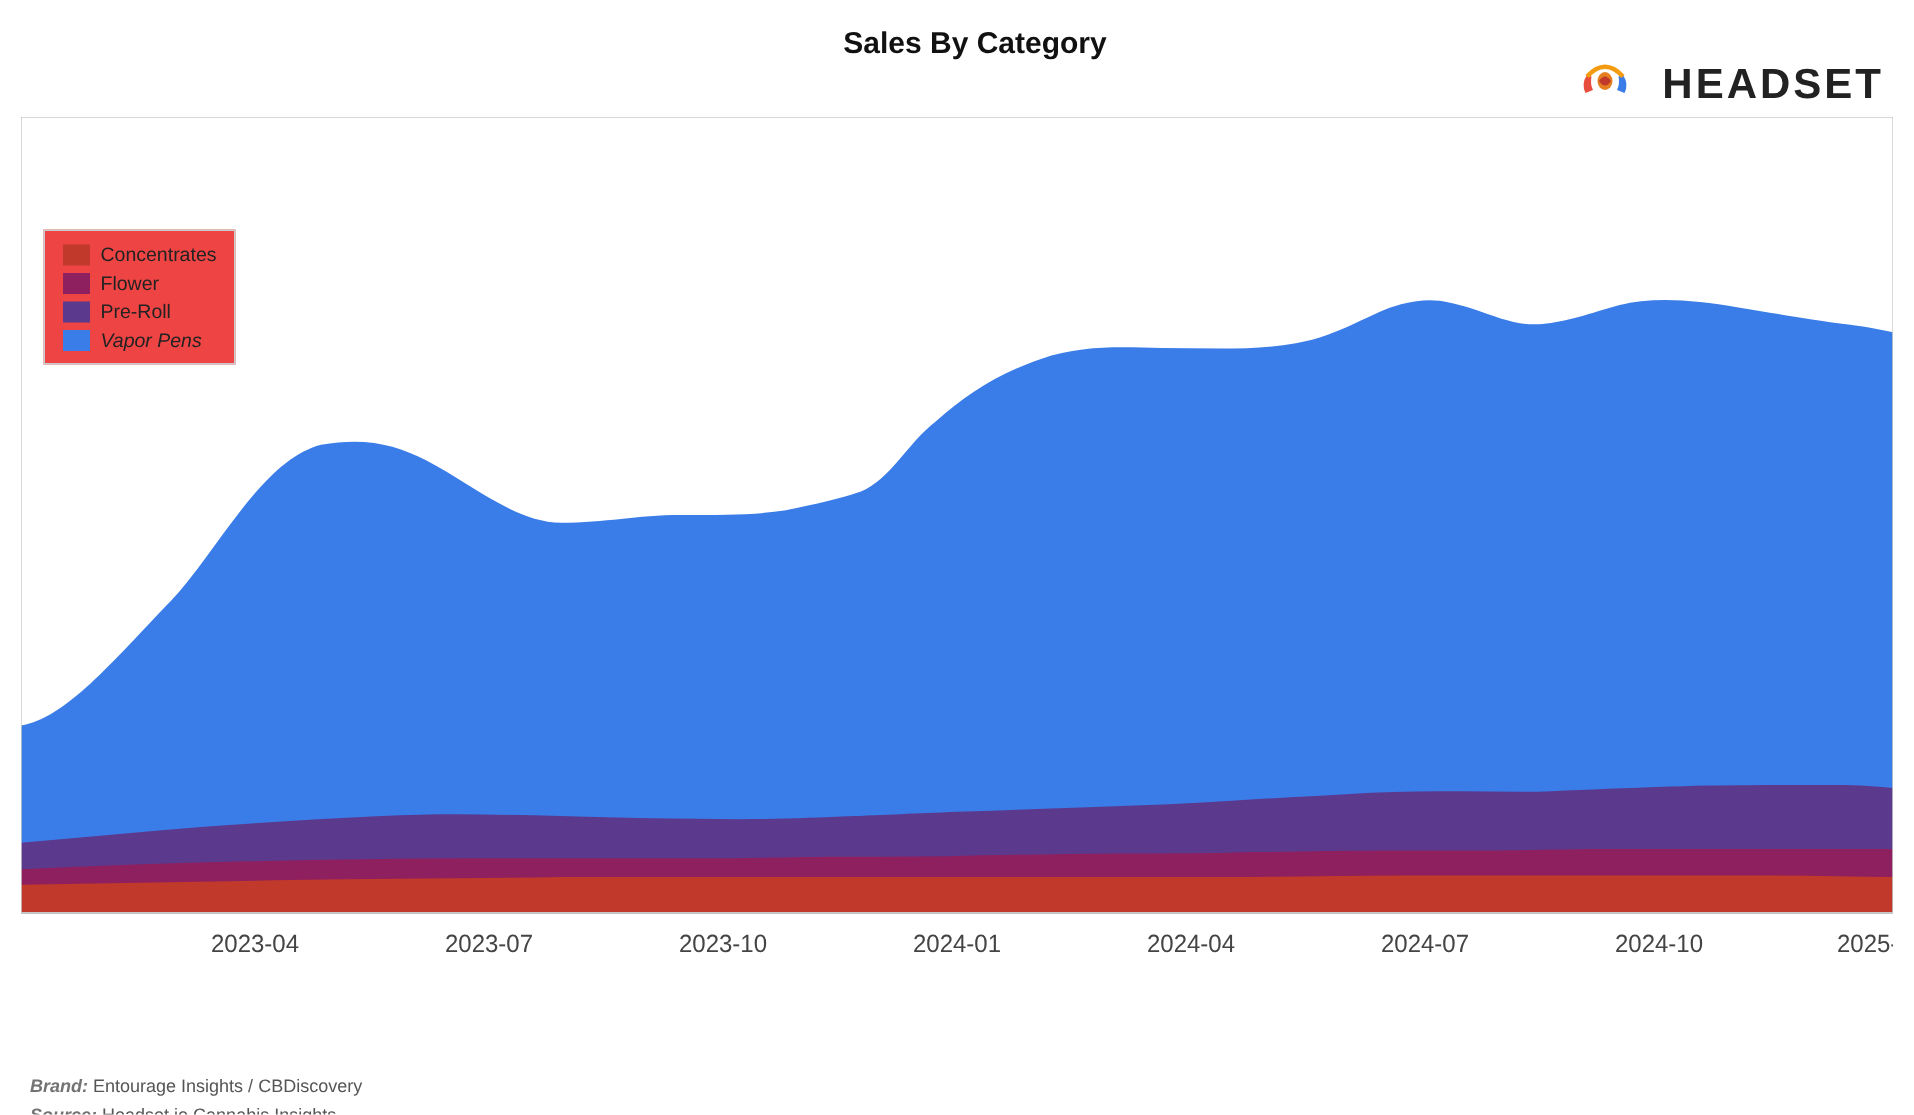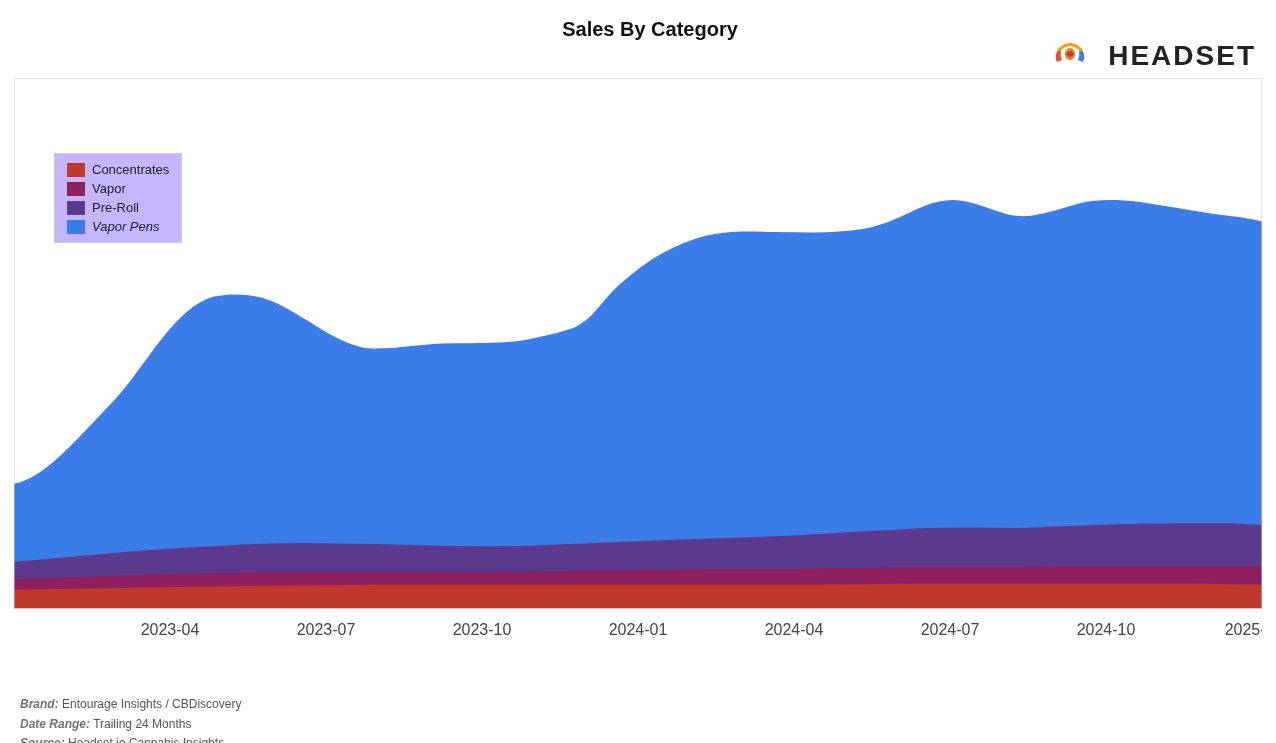--- a/index.html
+++ b/index.html
@@ -46,22 +46,22 @@
     .chart-area {
       position: absolute;
       top: 60px;
       left: 14px;
       right: 14px;
       bottom: 90px;
     }
     .legend {
       position: absolute;
       top: 75px;
-      left: 40px;
-      background: #c4b5fd;
+      left: 15px;
+      background: #ef4444;
       border: 1px solid #ccc;
       padding: 8px 12px;
       z-index: 10;
     }
     .legend-item {
       display: flex;
       align-items: center;
       gap: 7px;
       margin-bottom: 4px;
       font-size: 13px;
@@ -119,21 +119,21 @@
   <div class="chart-area">
 
     
     <div class="legend">
       <div class="legend-item">
         <span class="legend-swatch" style="background:#c0392b;"></span>
         <span>Concentrates</span>
       </div>
       <div class="legend-item">
         <span class="legend-swatch" style="background:#8e2060;"></span>
-        <span>Vapor</span>
+        <span>Flower</span>
       </div>
       <div class="legend-item">
         <span class="legend-swatch" style="background:#5b3a8e;"></span>
         <span>Pre-Roll</span>
       </div>
       <div class="legend-item">
         <span class="legend-swatch" style="background:#3b7de8;"></span>
         <span>Vapor Pens</span>
       </div>
     </div>
@@ -251,22 +251,18 @@
     </svg>
 
   </div>
 
   <div class="footer-info">
     <div>
       <span class="label">Brand:</span>
       <span>Entourage Insights / CBDiscovery</span>
     </div>
     <div>
-      <span class="label">Date Range:</span>
-      <span>Trailing 24 Months</span>
-    </div>
-    <div>
       <span class="label">Source:</span>
       <span>Headset.io Cannabis Insights</span>
     </div>
   </div>
 
 </div>
 
 </body></html>

